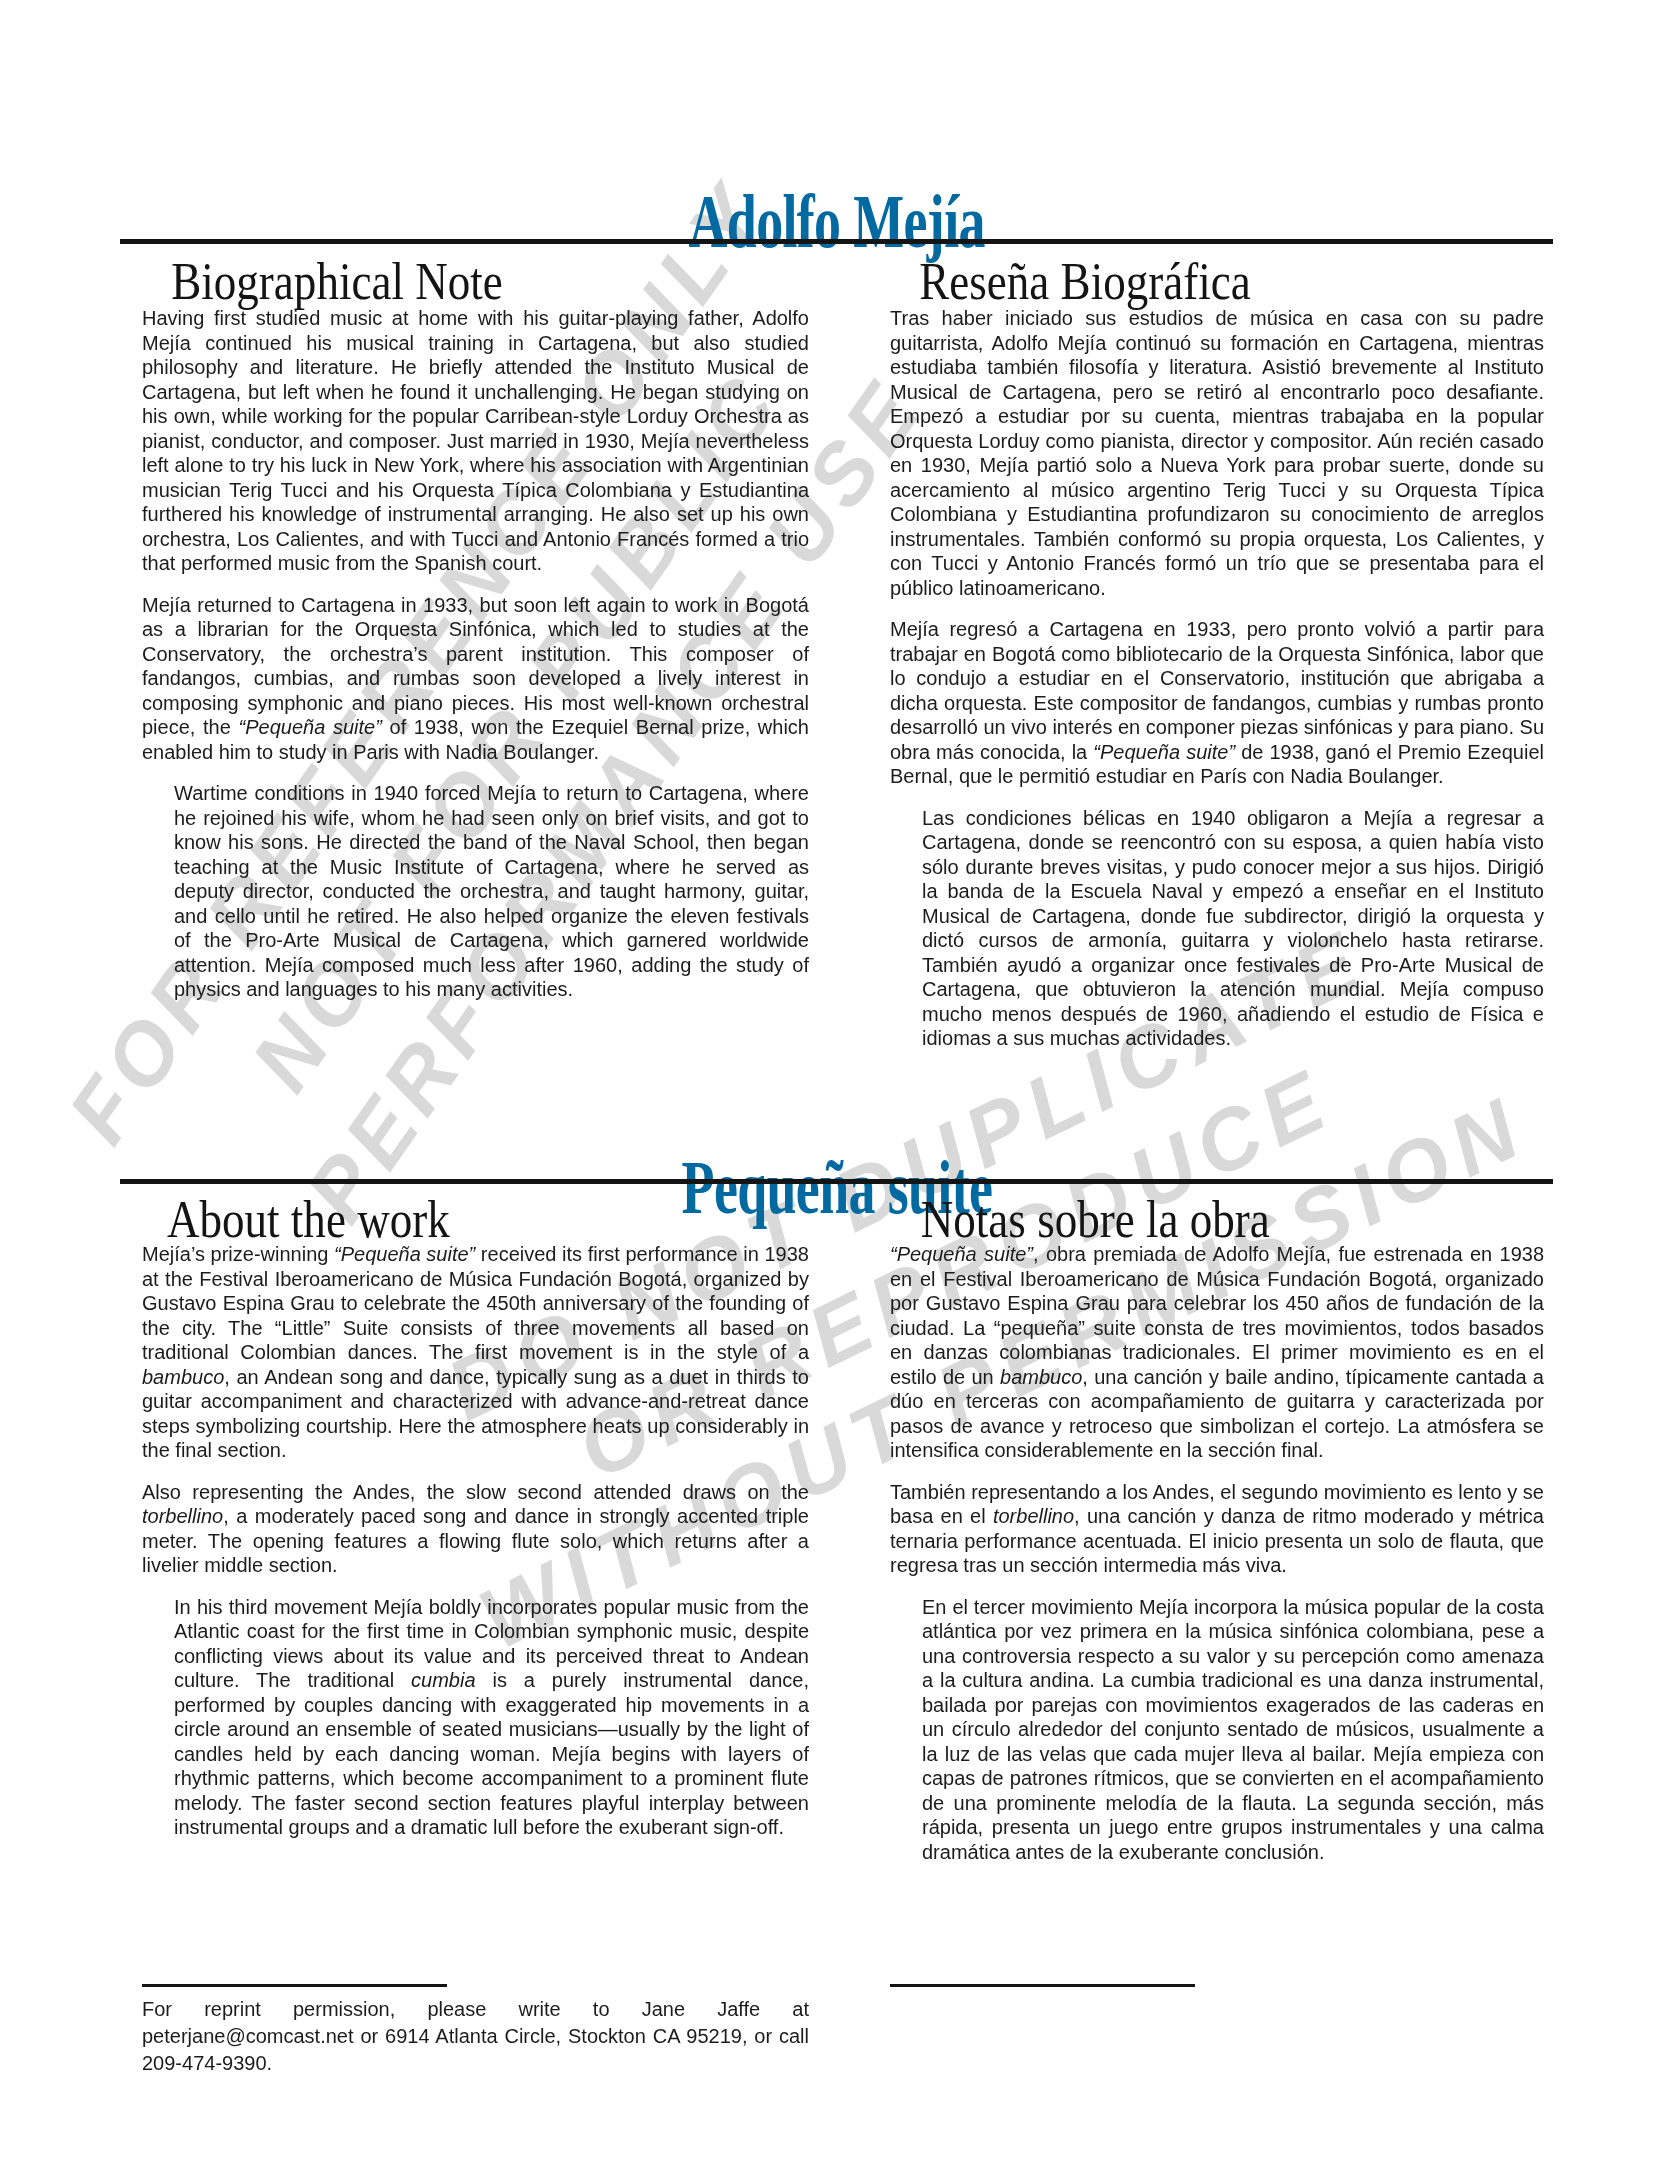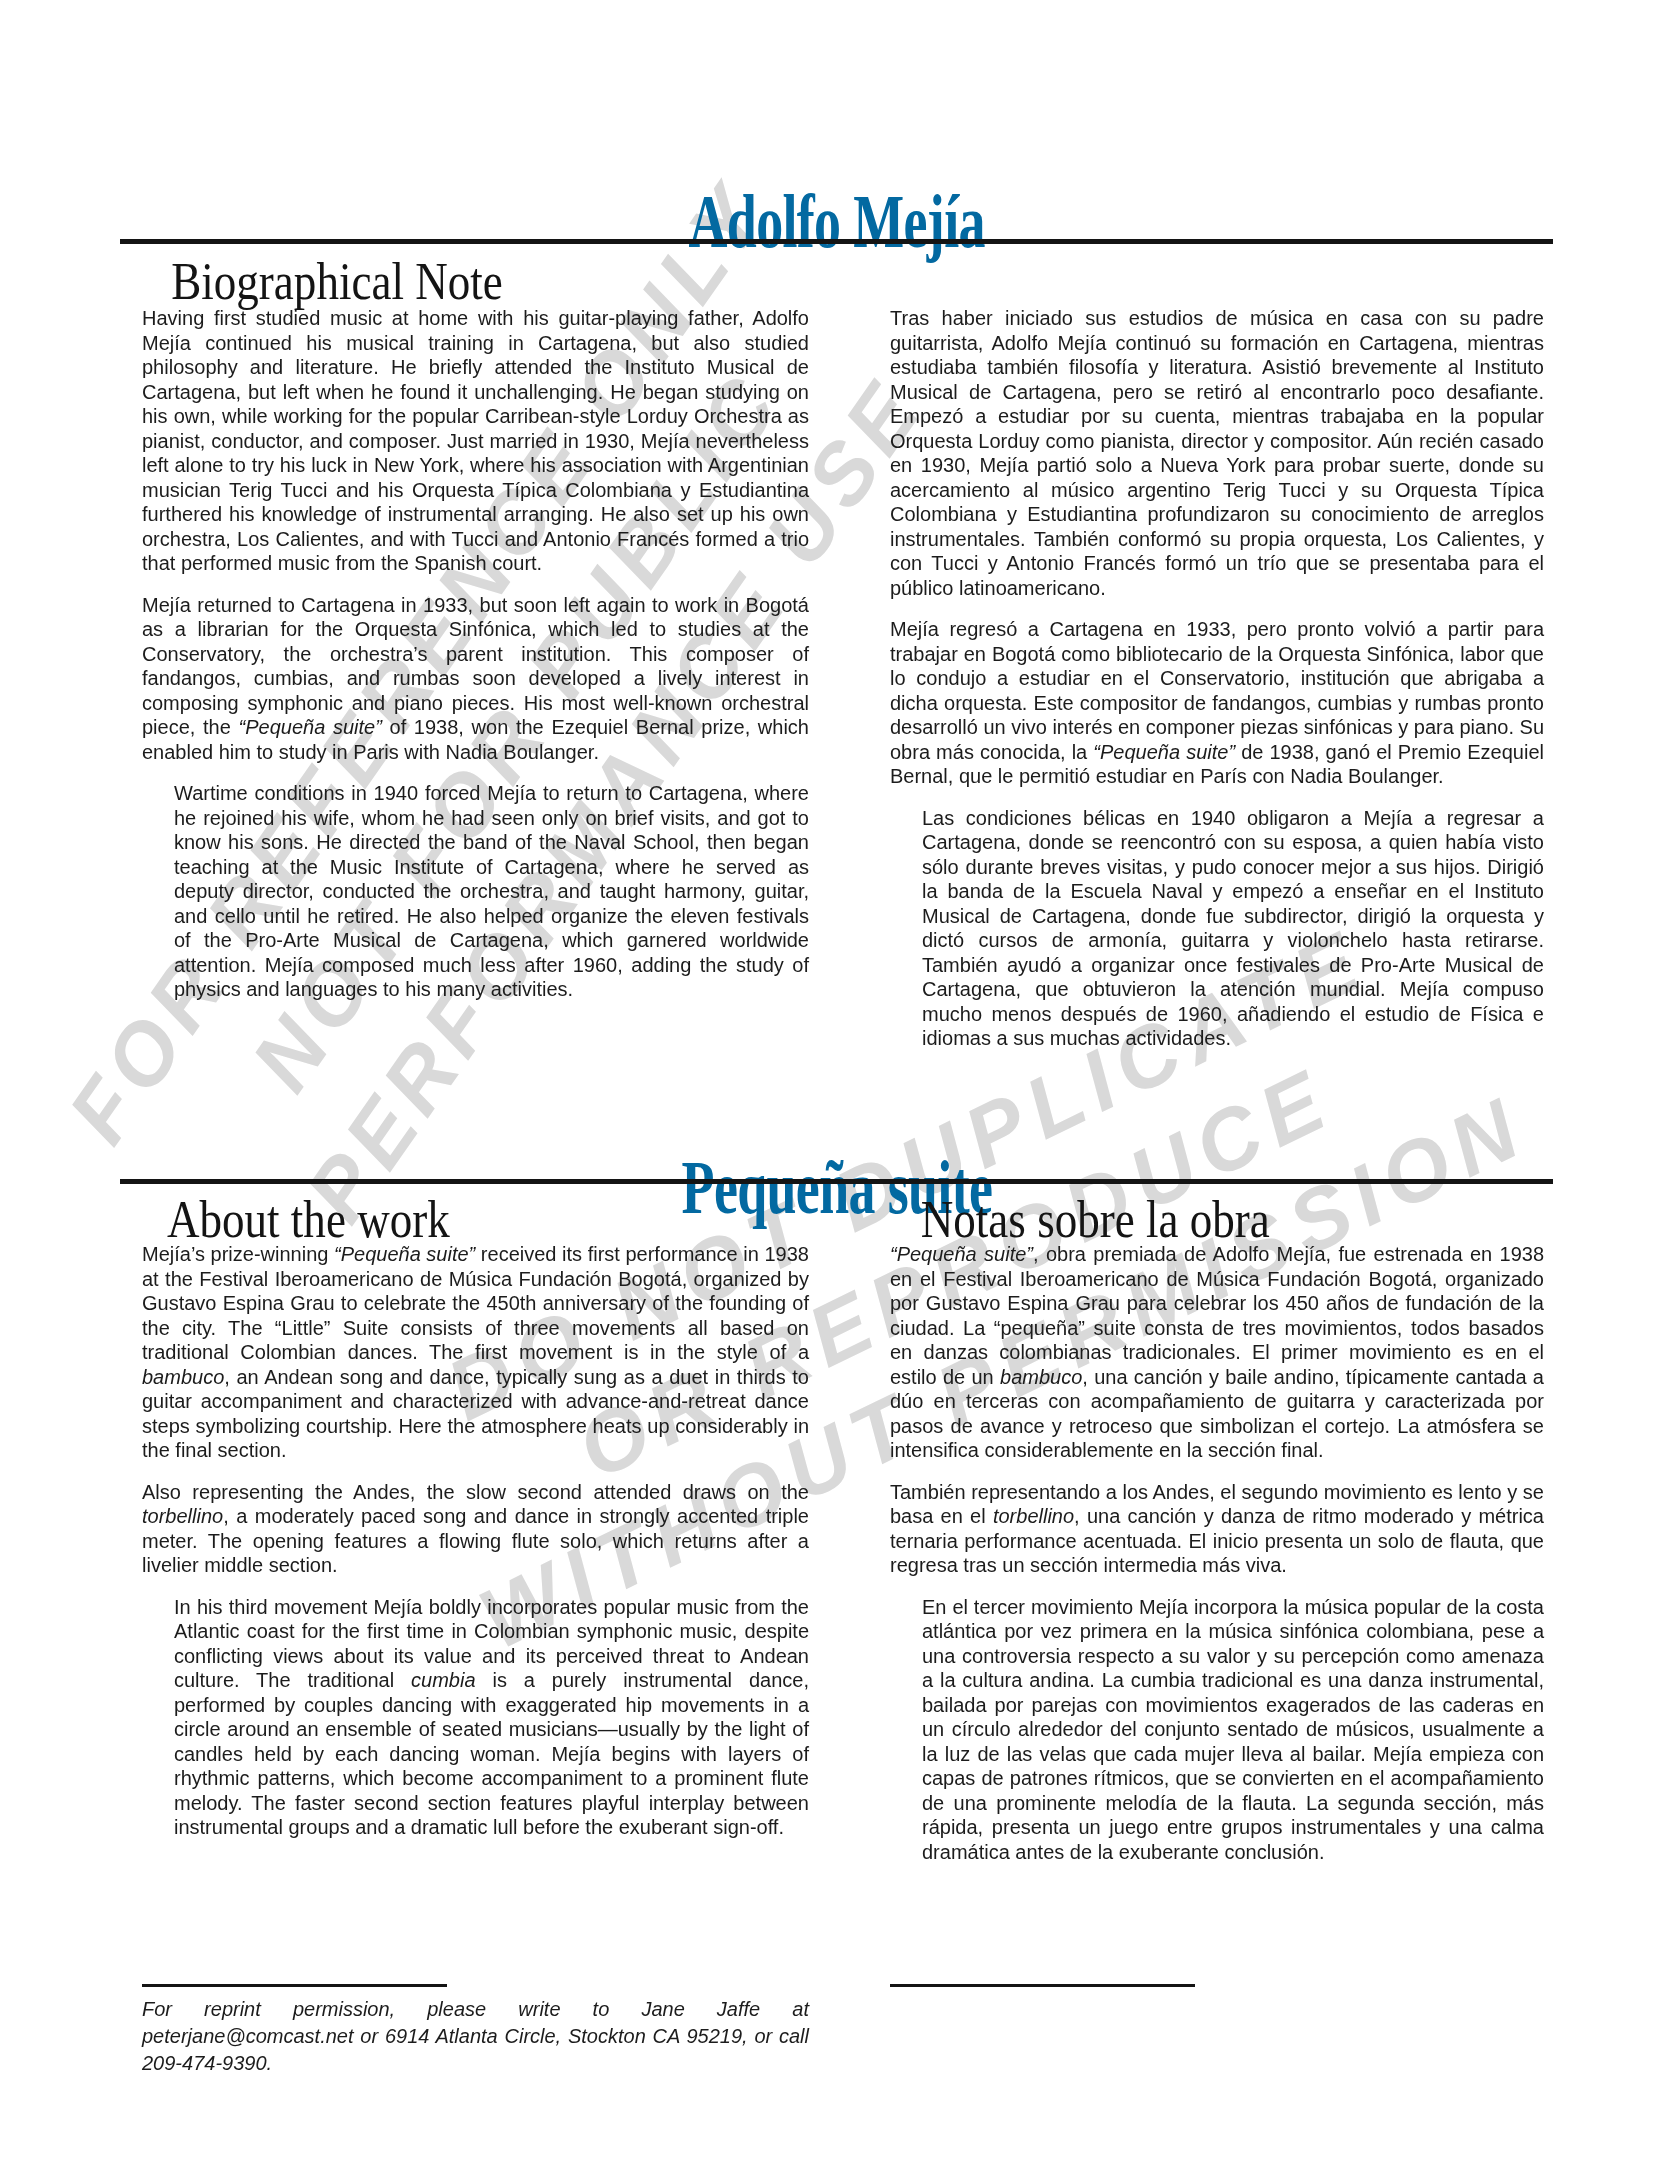--- a/index.html
+++ b/index.html
@@ -60,21 +60,21 @@
     font-size:20px; line-height:24.5px;
     text-align:justify; color:var(--txt,#1c1c1c);
   }
   .colbody p:last-child { margin-bottom:0;margin-left:32px; }
   .it { font-style:italic; }
 
   .footnote { position:absolute; top:1984px; }
   .fnrule { width:305px; height:3.4px; background:var(--rule,#141414); margin-bottom:8.6px; }
   .footnote p {
     margin:0; font-size:20px; line-height:27px;
-    text-align:justify; color:var(--txt,#1c1c1c);font-style:italic;
+    text-align:justify; color:var(--txt,#1c1c1c);
   }
 </style>
 </head>
 <body>
 
 <div class="page">
 
   <div class="wm wm1">
     <div>FOR REFERENCE ONLY</div>
     <div>NOT FOR PUBLIC</div>
@@ -88,20 +88,23 @@
 
   <div class="content">
 
     <h1 class="sec-title" id="title1">
       <span class="cond">Adolfo Mejía</span>
     </h1>
     <div class="rule" id="rule1"></div>
 
     <h2 class="colhead col-l" id="head-en1">
       <span class="cond2">Biographical Note</span>
+    </h2>
+    <h2 class="colhead col-r" id="head-es1">
+      <span class="cond2">Reseña Biográfica</span>
     </h2>
 
     <div class="colbody col-l" id="body-en1">
         <p><span>Having first studied music at home with his guitar-playing father, Adolfo Mejía continued his musical training in Cartagena, but also studied philosophy and literature. He briefly attended the Instituto Musical de Cartagena, but left when he found it unchallenging. He began studying on his own, while working for the popular Carribean-style Lorduy Orchestra as pianist, conductor, and composer. Just married in 1930, Mejía nevertheless left alone to try his luck in New York, where his association with Argentinian musician Terig Tucci and his Orquesta Típica Colombiana y Estudiantina furthered his knowledge of instrumental arranging. He also set up his own orchestra, Los Calientes, and with Tucci and Antonio Francés formed a trio that performed music from the Spanish court.</span></p>
         <p><span>Mejía returned to Cartagena in 1933, but soon left again to work in Bogotá as a librarian for the Orquesta Sinfónica, which led to studies at the Conservatory, the orchestra’s parent institution. This composer of fandangos, cumbias, and rumbas soon developed a lively interest in composing symphonic and piano pieces. His most well-known orchestral piece, the </span><span class="it">“Pequeña suite”</span><span> of 1938, won the Ezequiel Bernal prize, which enabled him to study in Paris with Nadia Boulanger.</span></p>
         <p><span>Wartime conditions in 1940 forced Mejía to return to Cartagena, where he rejoined his wife, whom he had seen only on brief visits, and got to know his sons. He directed the band of the Naval School, then began teaching at the Music Institute of Cartagena, where he served as deputy director, conducted the orchestra, and taught harmony, guitar, and cello until he retired. He also helped organize the eleven festivals of the Pro-Arte Musical de Cartagena, which garnered worldwide attention. Mejía composed much less after 1960, adding the study of physics and languages to his many activities.</span></p>
       </div>
     <div class="colbody col-r" id="body-es1">
         <p><span>Tras haber iniciado sus estudios de música en casa con su padre guitarrista, Adolfo Mejía continuó su formación en Cartagena, mientras estudiaba también filosofía y literatura. Asistió brevemente al Instituto Musical de Cartagena, pero se retiró al encontrarlo poco desafiante. Empezó a estudiar por su cuenta, mientras trabajaba en la popular Orquesta Lorduy como pianista, director y compositor. Aún recién casado en 1930, Mejía partió solo a Nueva York para probar suerte, donde su acercamiento al músico argentino Terig Tucci y su Orquesta Típica Colombiana y Estudiantina profundizaron su conocimiento de arreglos instrumentales. También conformó su propia orquesta, Los Calientes, y con Tucci y Antonio Francés formó un trío que se presentaba para el público latinoamericano.</span></p>
         <p><span>Mejía regresó a Cartagena en 1933, pero pronto volvió a partir para trabajar en Bogotá como bibliotecario de la Orquesta Sinfónica, labor que lo condujo a estudiar en el Conservatorio, institución que abrigaba a dicha orquesta. Este compositor de fandangos, cumbias y rumbas pronto desarrolló un vivo interés en componer piezas sinfónicas y para piano. Su obra más conocida, la </span><span class="it">“Pequeña suite”</span><span> de 1938, ganó el Premio Ezequiel Bernal, que le permitió estudiar en París con Nadia Boulanger.</span></p>

